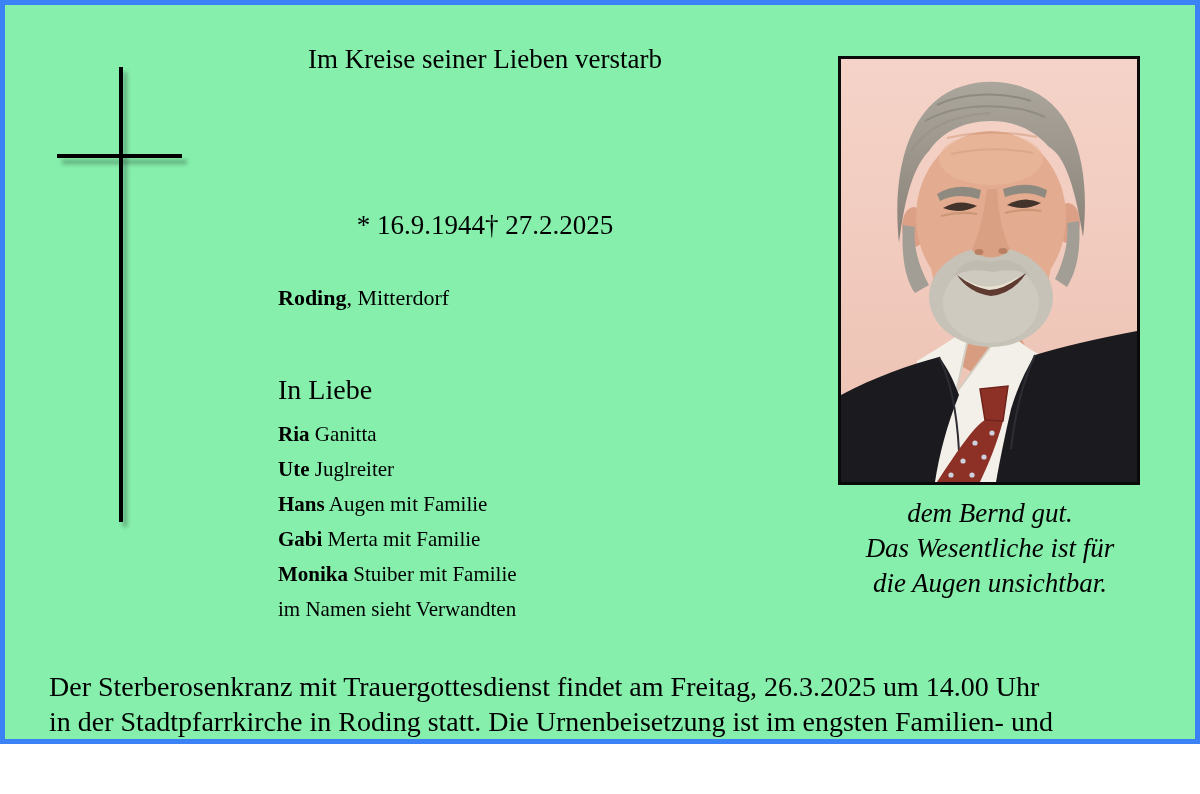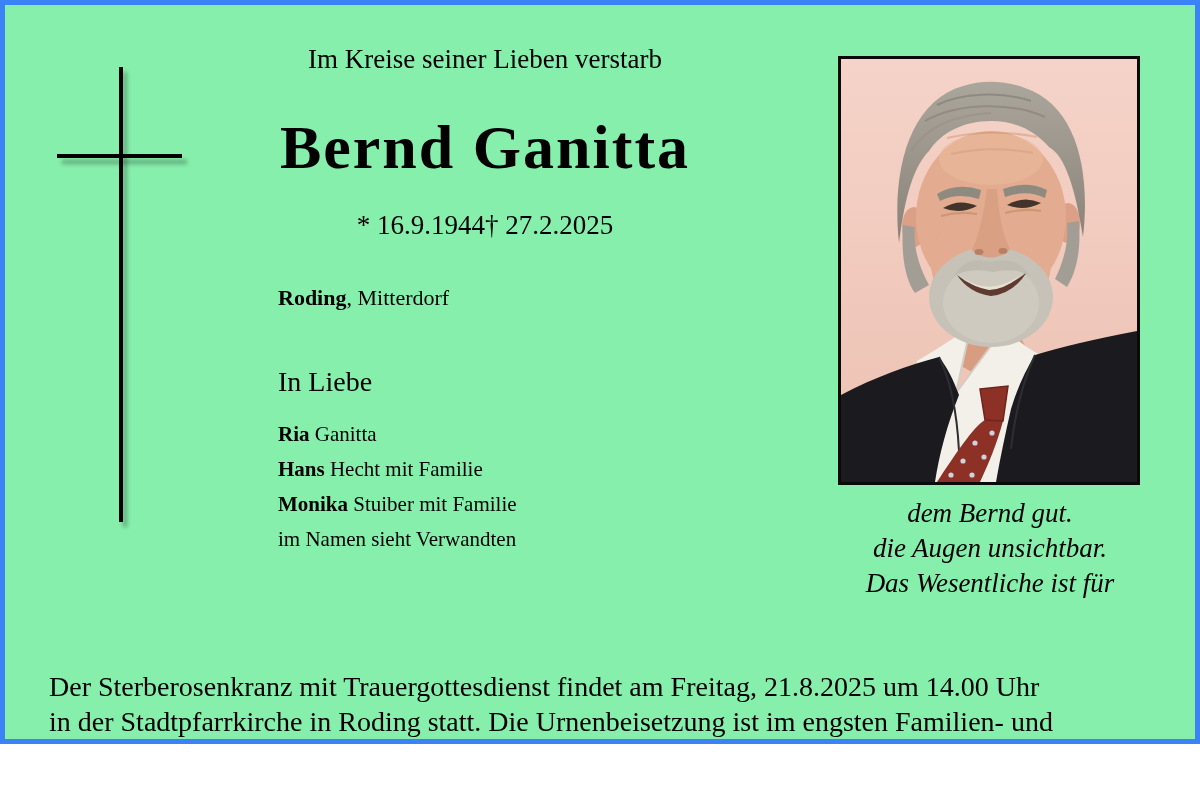--- a/index.html
+++ b/index.html
@@ -42,21 +42,21 @@
     text-align: center; font-size: 27px; line-height: 1.2;
   }
   .dates .death { }
 
   
   .location {
     position: absolute; left: 273px; top: 280px;
     font-size: 22px; line-height: 1.2;
   }
   .salutation {
-    position: absolute; left: 273px; top: 360px;
+    position: absolute; left: 273px; top: 368px;
     font-size: 28px; line-height: 1.2;
   }
   .family {
     position: absolute; left: 273px; top: 412px;
     font-size: 21px; line-height: 35px;
   }
 
   
   .photo {
     position: absolute; left: 833px; top: 51px;
@@ -85,35 +85,36 @@
 
 <div class="page">
 
   <div>
     <div class="cross-v"></div>
     <div class="cross-h"></div>
   </div>
 
   <div class="intro">Im Kreise seiner Lieben verstarb</div>
 
-  <h1 class="name">Bernd Ganitta</h1>
 
   <div class="dates">
     <span class="birth">* 16.9.1944</span><span class="death">† 27.2.2025</span>
   </div>
 
   <div class="location">
     <b>Roding</b><span>, Mitterdorf</span>
   </div>
 
   <div class="salutation">In Liebe</div>
 
   <div class="family">
     <div class="family-row"><b>Ria</b><span> Ganitta</span></div>
-    <div class="family-row"><b>Hans</b><span> Hecht mit Familie</span></div>
+    <div class="family-row"><b>Ute</b><span> Juglreiter</span></div>
+    <div class="family-row"><b>Hans</b><span> Augen mit Familie</span></div>
+    <div class="family-row"><b>Gabi</b><span> Merta mit Familie</span></div>
     <div class="family-row"><b>Monika</b><span> Stuiber mit Familie</span></div>
     <div class="family-row"><b></b><span>im Namen sieht Verwandten</span></div>
   </div>
 
   <figure class="photo" aria-label="Portrait of an elderly smiling man with gray hair and gray beard, dark suit, white shirt, dark red dotted tie, pink background">
     <svg viewBox="0 0 296 423" preserveAspectRatio="none" aria-hidden="true">
       <defs>
         <linearGradient id="bgGrad" x1="0" y1="0" x2="0" y2="1">
           <stop offset="0" stop-color="#f5d3c8"></stop>
           <stop offset="1" stop-color="#ecc1b2"></stop>
@@ -188,23 +189,23 @@
         <path d="M238,162 C240,190 236,212 226,228 L214,220 C222,204 228,184 226,164 Z" fill="#a29e96"></path>
         <path d="M96,46 C120,34 160,32 190,42" stroke="#7e7a72" stroke-width="2" fill="none" opacity="0.6"></path>
         <path d="M84,62 C116,44 168,42 204,58" stroke="#7e7a72" stroke-width="2" fill="none" opacity="0.5"></path>
         <path d="M70,92 C84,70 110,56 150,54" stroke="#938e84" stroke-width="2" fill="none" opacity="0.5"></path>
       </g>
     </svg>
   </figure>
 
   <div class="quote">
     <div>dem Bernd gut.</div>
+    <div>Das Wesentliche ist für</div>
     <div>die Augen unsichtbar.</div>
-    <div>Das Wesentliche ist für</div>
   </div>
 
   <div class="announcement">
-    <div>Der Sterberosenkranz mit Trauergottesdienst findet am Freitag, 21.8.2025 um 14.00 Uhr</div>
+    <div>Der Sterberosenkranz mit Trauergottesdienst findet am Freitag, 26.3.2025 um 14.00 Uhr</div>
     <div>in der Stadtpfarrkirche in Roding statt. Die Urnenbeisetzung ist im engsten Familien- und</div>
     <div>Freundeskreis.</div>
   </div>
 
 </div>
 
 </body></html>

